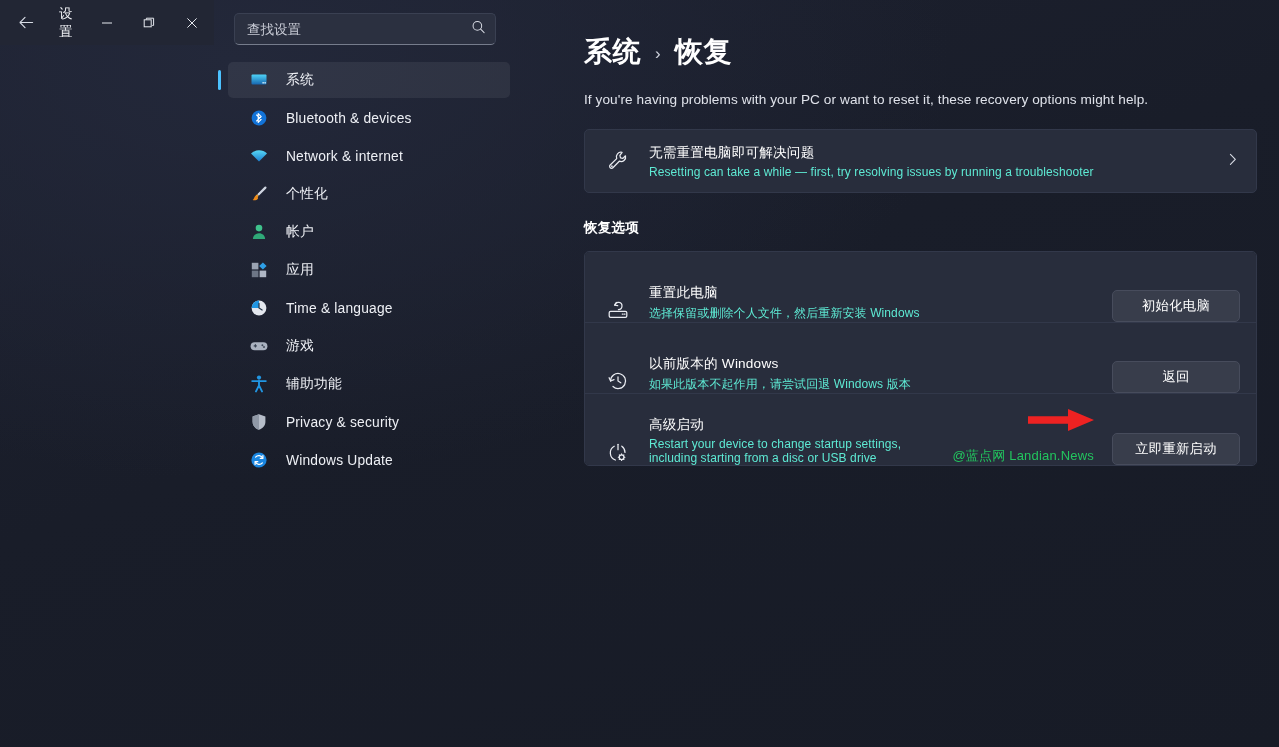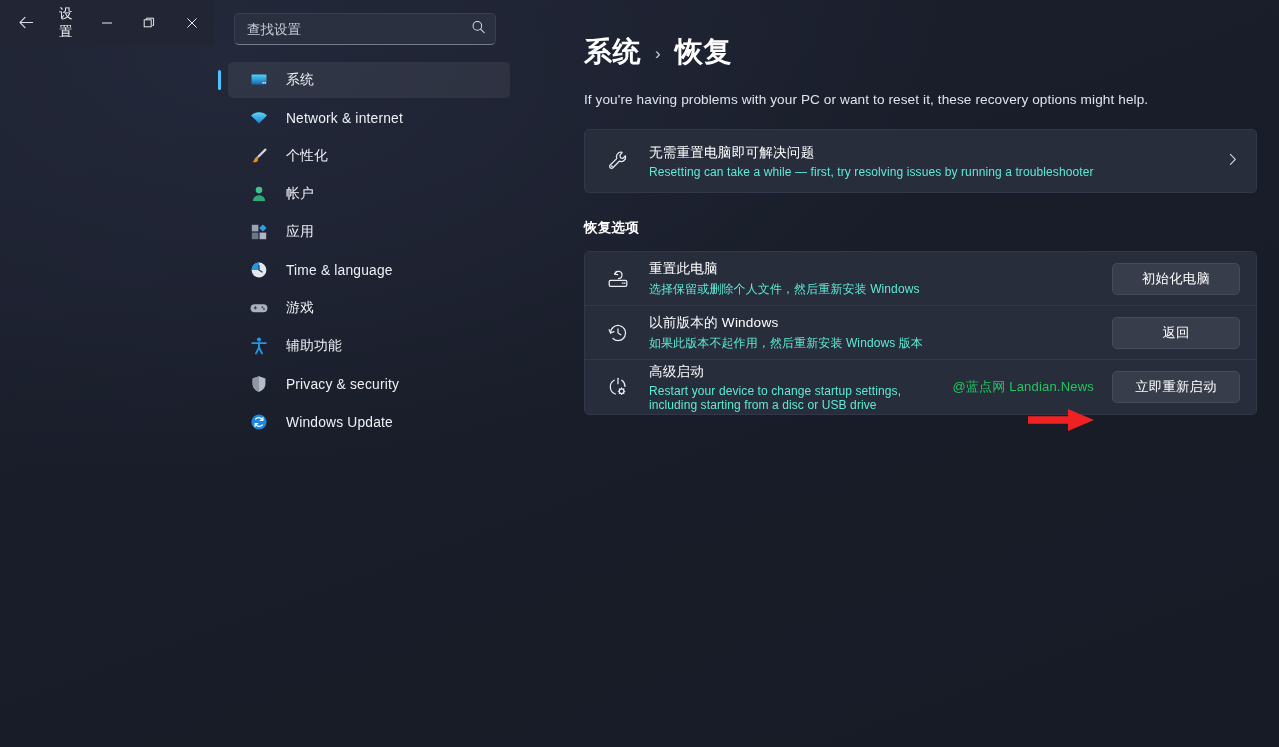--- a/index.html
+++ b/index.html
@@ -200,21 +200,22 @@
   .group {
     margin-top: 14px;
     border-radius: 5px;
     overflow: hidden;
     border: 1px solid #32384a;
   }
   .group .card {
     border: none;
     border-radius: 0;
     border-bottom: 1px solid #32384a;
-    height: 54px;
+    height: 71px;
+    align-items: flex-end;
   }
   .group .card:last-child { border-bottom: none; }
 
   .action-btn {
     flex: 0 0 auto;
     min-width: 128px;
     height: 32px;
     padding: 0 14px;
     background: #383d4b;
     border: 1px solid #474c5c;
@@ -303,20 +304,29 @@
               </linearGradient>
                 </defs>
               <rect x="2.5" y="4.5" width="15" height="10" rx="1" fill="url(#gmon)"></rect>
               <rect x="13.4" y="12.1" width="1.5" height="1.4" fill="#cfefff"></rect>
               <rect x="15.4" y="12.1" width="1.5" height="1.4" fill="#cfefff"></rect>
             </svg>
           </span>
           <span class="nav-label">系统</span>
         </div>
 
+        <div class="nav-item">
+          <span class="nav-ico">
+            <svg width="20" height="20" viewBox="0 0 20 20">
+              <circle cx="10" cy="10" r="7.4" fill="#1273d8"></circle>
+              <path d="M9.2 5.6v8.8l3-3-4.6-4.4M9.2 14.4V5.6l3 3-4.6 4.4" fill="none" stroke="#ffffff" stroke-width="1.1" stroke-linejoin="round" stroke-linecap="round"></path>
+            </svg>
+          </span>
+          <span class="nav-label">Bluetooth &amp; devices</span>
+        </div>
 
         <div class="nav-item">
           <span class="nav-ico">
             <svg width="20" height="20" viewBox="0 0 20 20">
               <defs>
                   <linearGradient id="gwifi" x1="0" y1="0" x2="0" y2="1">
                 <stop offset="0" stop-color="#57d7f5"></stop>
                     <stop offset="1" stop-color="#1c7fd0"></stop>
               </linearGradient>
                 </defs>
@@ -468,21 +478,21 @@
         <div class="card">
           <span class="card-ico">
             <svg width="24" height="24" viewBox="0 0 24 24" fill="none">
               <path d="M4.6 12a7.5 7.5 0 1 1 2.4 5.5" stroke="#e9ebf1" stroke-width="1.25" stroke-linecap="round"></path>
               <path d="M4.6 12 3.1 8.7m1.5 3.3L8 10.6" stroke="#e9ebf1" stroke-width="1.25" stroke-linecap="round" stroke-linejoin="round"></path>
               <path d="M12 7.9V12l2.8 1.8" stroke="#e9ebf1" stroke-width="1.25" stroke-linecap="round"></path>
             </svg>
           </span>
           <div class="card-text">
             <div class="card-title">以前版本的 Windows</div>
-            <div class="card-desc">如果此版本不起作用，然后重新安装 Windows 版本</div>
+            <div class="card-desc">如果此版本不起作用，请尝试回退 Windows 版本</div>
           </div>
           <button class="action-btn">返回</button>
         </div>
 
         <div class="card">
           <span class="card-ico">
             <svg width="24" height="24" viewBox="0 0 24 24" fill="none">
               <path d="M8.2 5.2A7.6 7.6 0 0 0 9.4 19M15.8 5.2A7.6 7.6 0 0 1 19 11.4" stroke="#e9ebf1" stroke-width="1.25" stroke-linecap="round"></path>
               <path d="M12 3.3v5.4" stroke="#e9ebf1" stroke-width="1.25" stroke-linecap="round"></path>
               <circle cx="15.6" cy="16.2" r="2.4" stroke="#e9ebf1" stroke-width="1.25"></circle>

